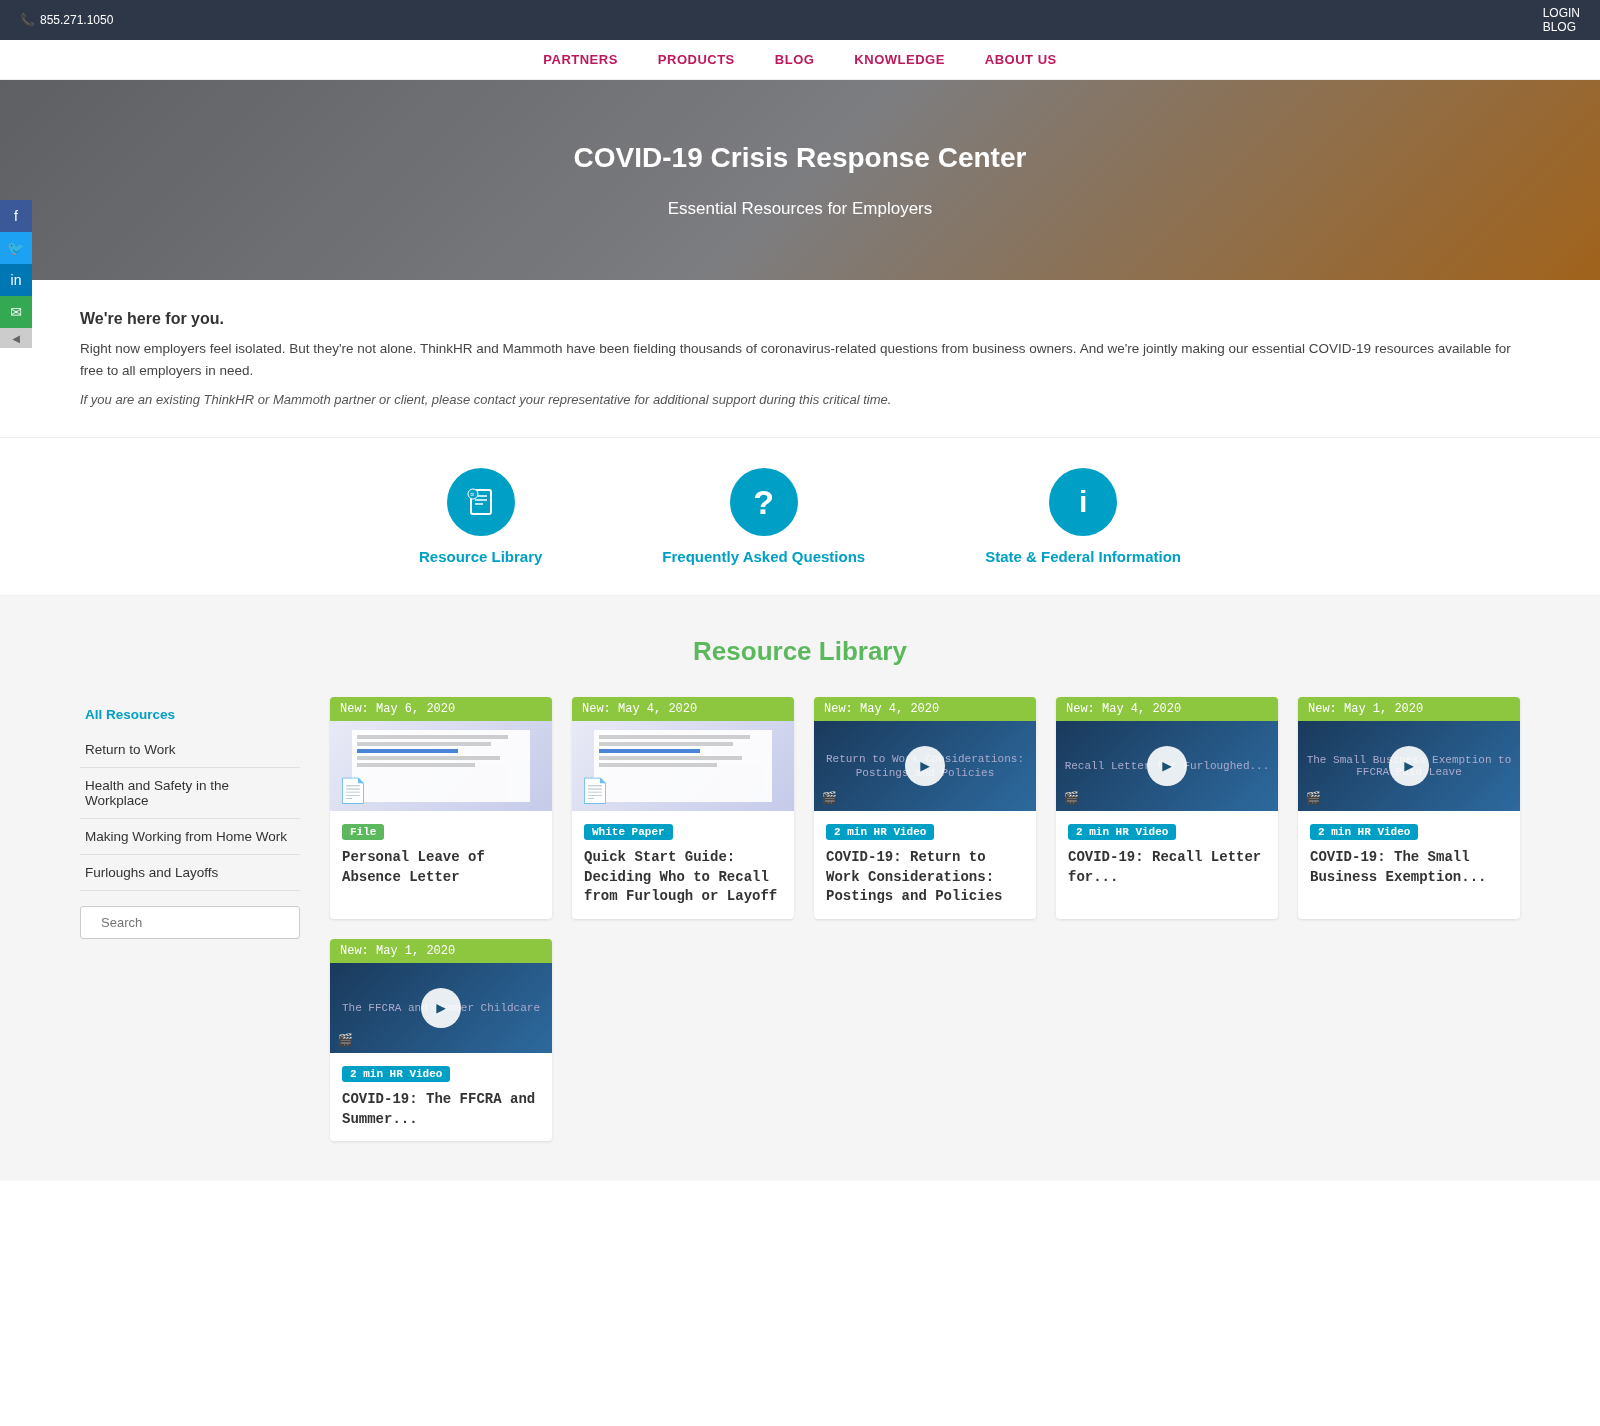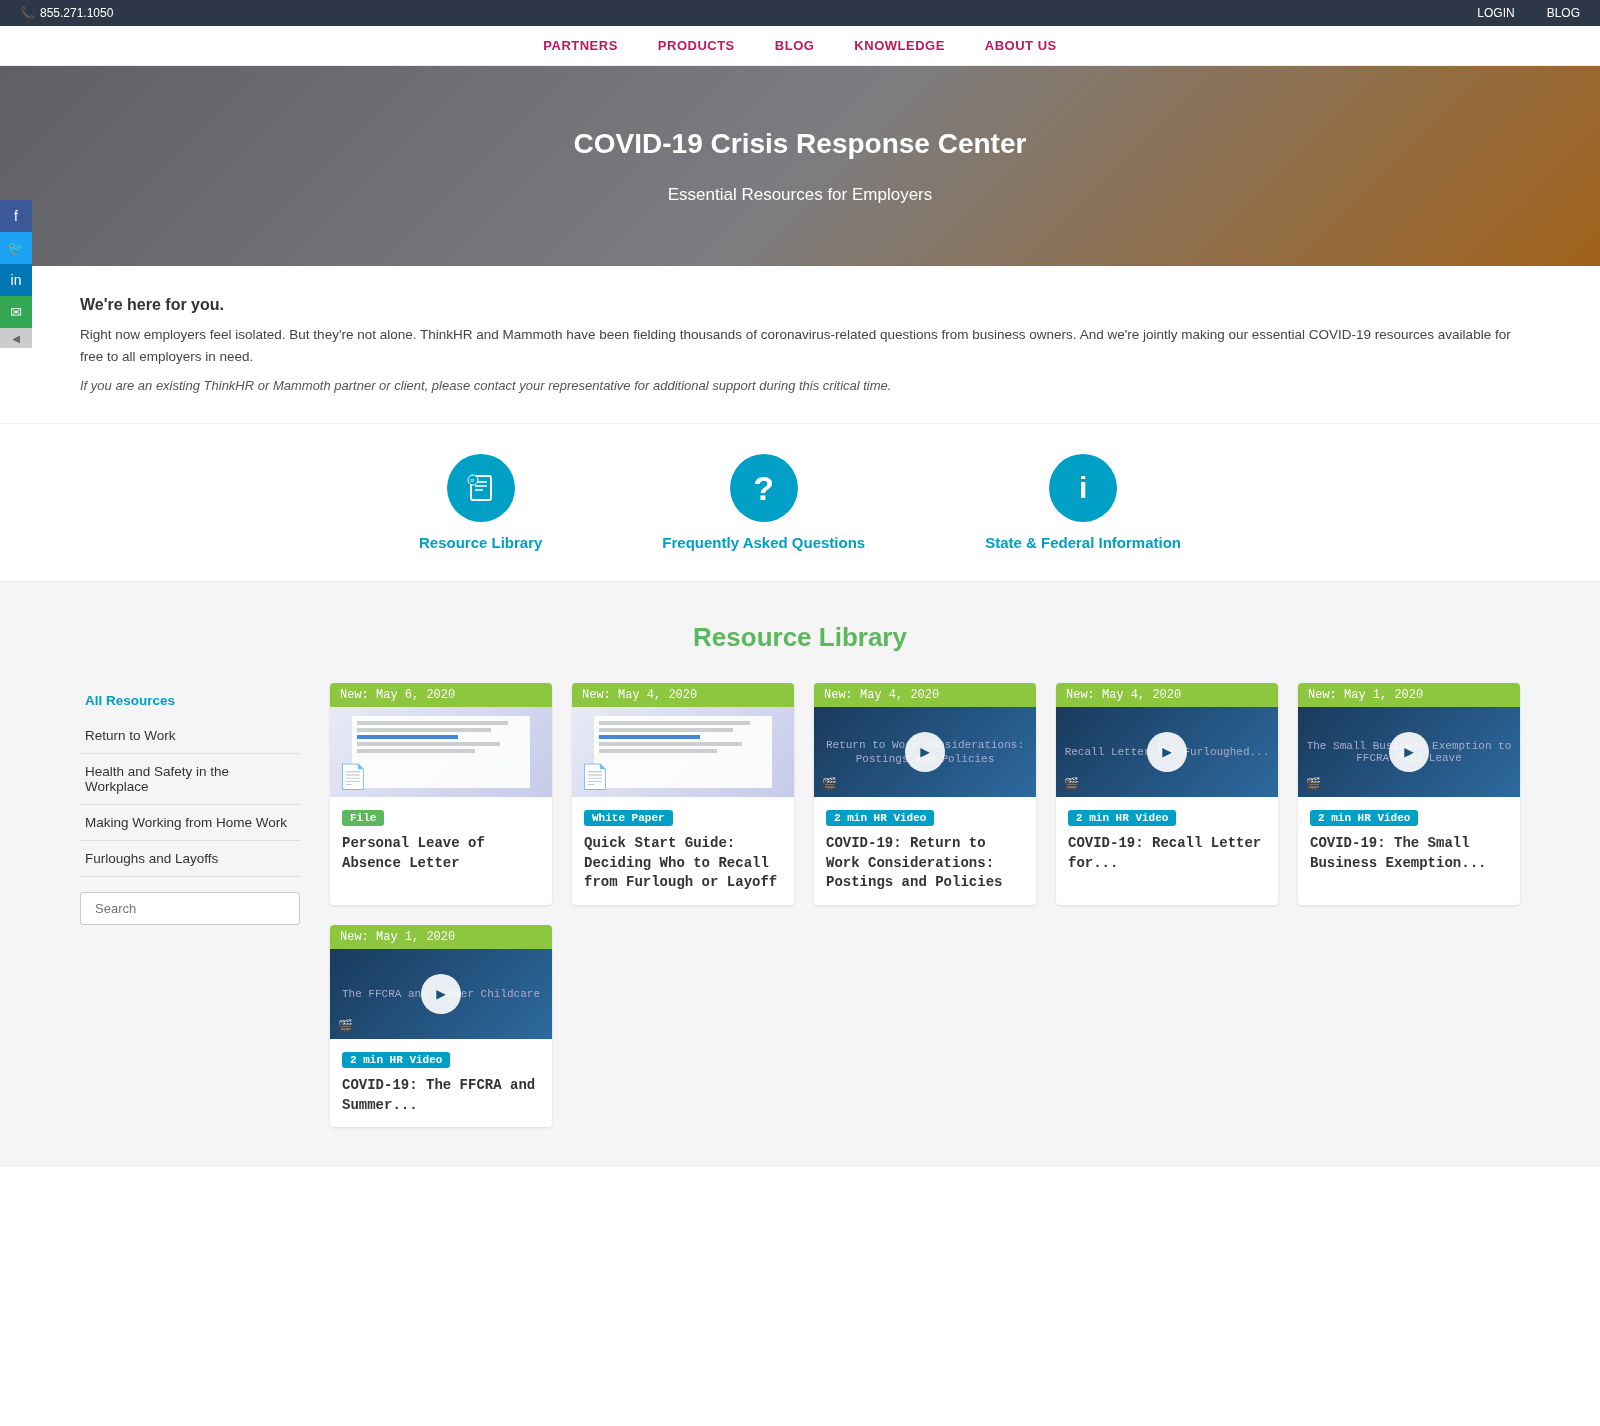--- a/index.html
+++ b/index.html
@@ -9,21 +9,21 @@
     .top-bar {
       background: #2d3748;
       color: #fff;
       display: flex;
       justify-content: space-between;
       align-items: center;
       padding: 6px 20px;
       font-size: 12px;
     }
     .top-bar-phone { display: flex; align-items: center; gap: 5px; }
-    .top-bar-links { display: flex; gap: 32px; }
+    .top-bar-links { display: flex; gap: 0; flex-direction: column; }
     .top-bar-links a { color: #fff; text-decoration: none; font-size: 12px; }
 
     
     .nav {
       display: flex;
       justify-content: center;
       align-items: center;
       padding: 12px 40px;
       border-bottom: 1px solid #eee;
       gap: 40px;
@@ -213,21 +213,21 @@
       font-size: 13.5px;
       color: #333;
       text-decoration: none;
       border-bottom: 1px solid #e0e0e0;
       cursor: pointer;
     }
     .sidebar-link.active { color: #00a0c6; font-weight: 600; border-bottom: none; }
     .sidebar-search {
       margin-top: 15px;
       width: 100%;
-      padding: 8px 14px;
+      padding: 8px 20px;
       border: 1px solid #ccc;
       border-radius: 3px;
       font-size: 13px;
       color: #999;
     }
 
     
     .cards-grid {
       flex: 1;
       display: grid;

